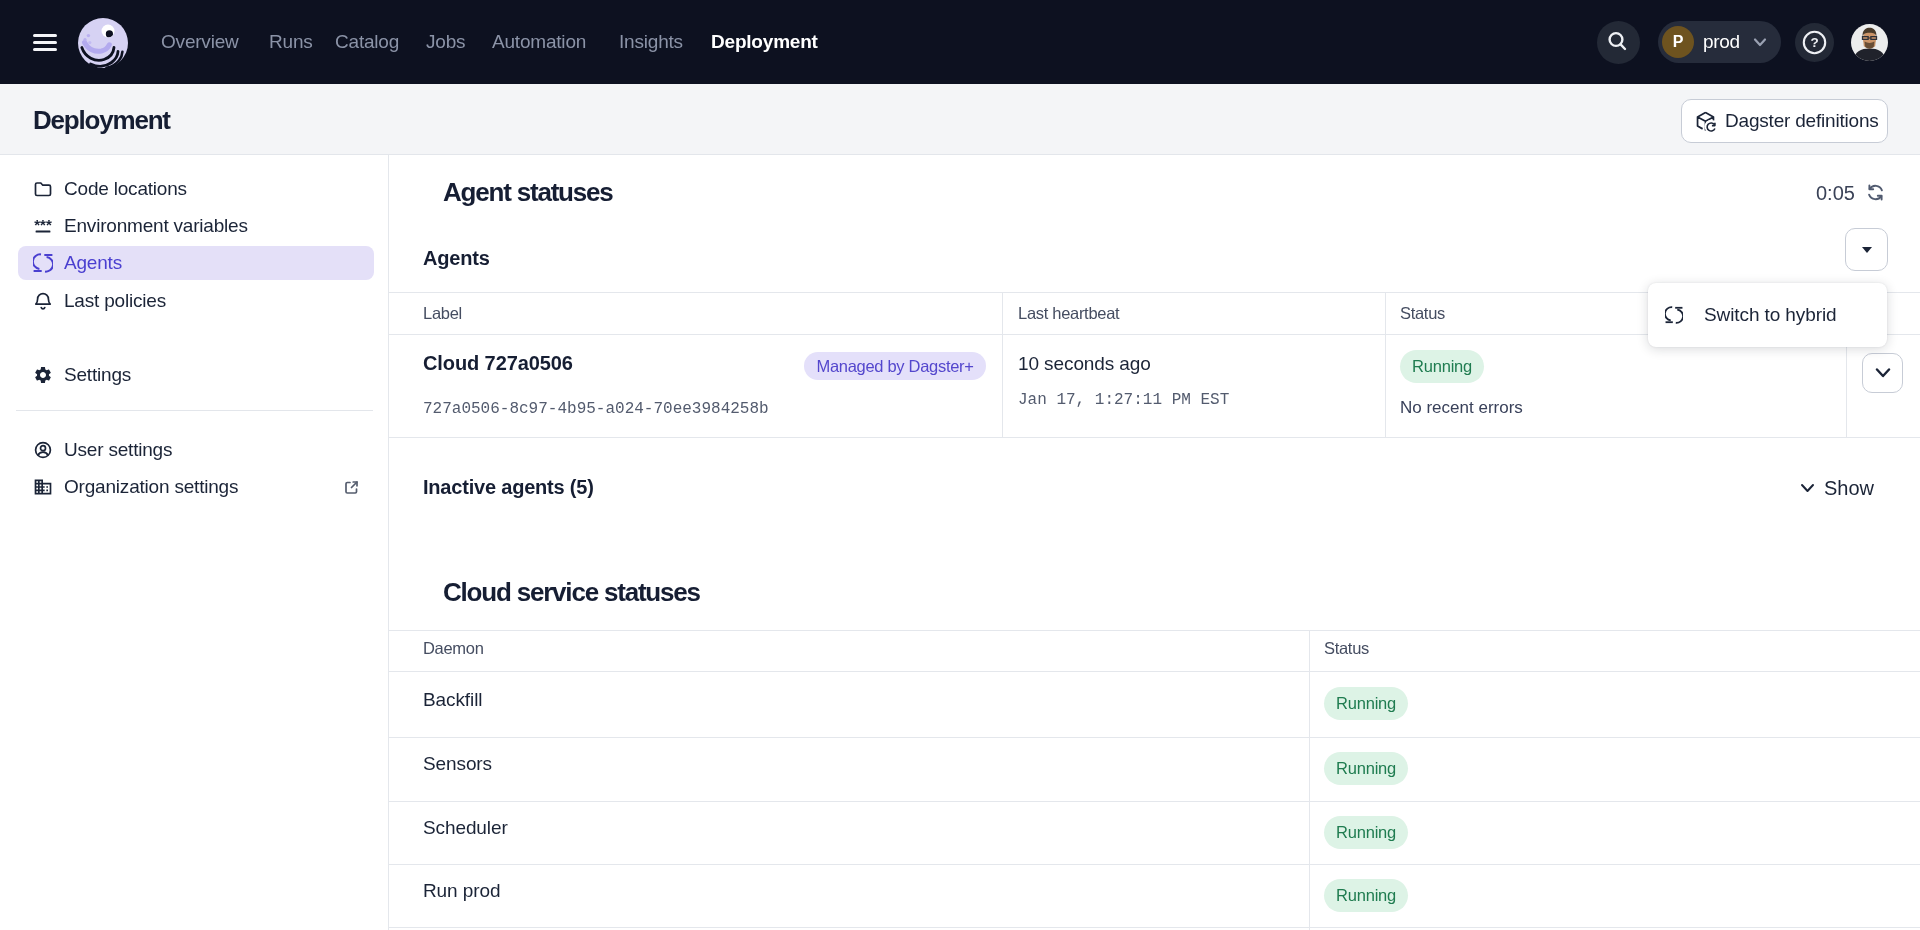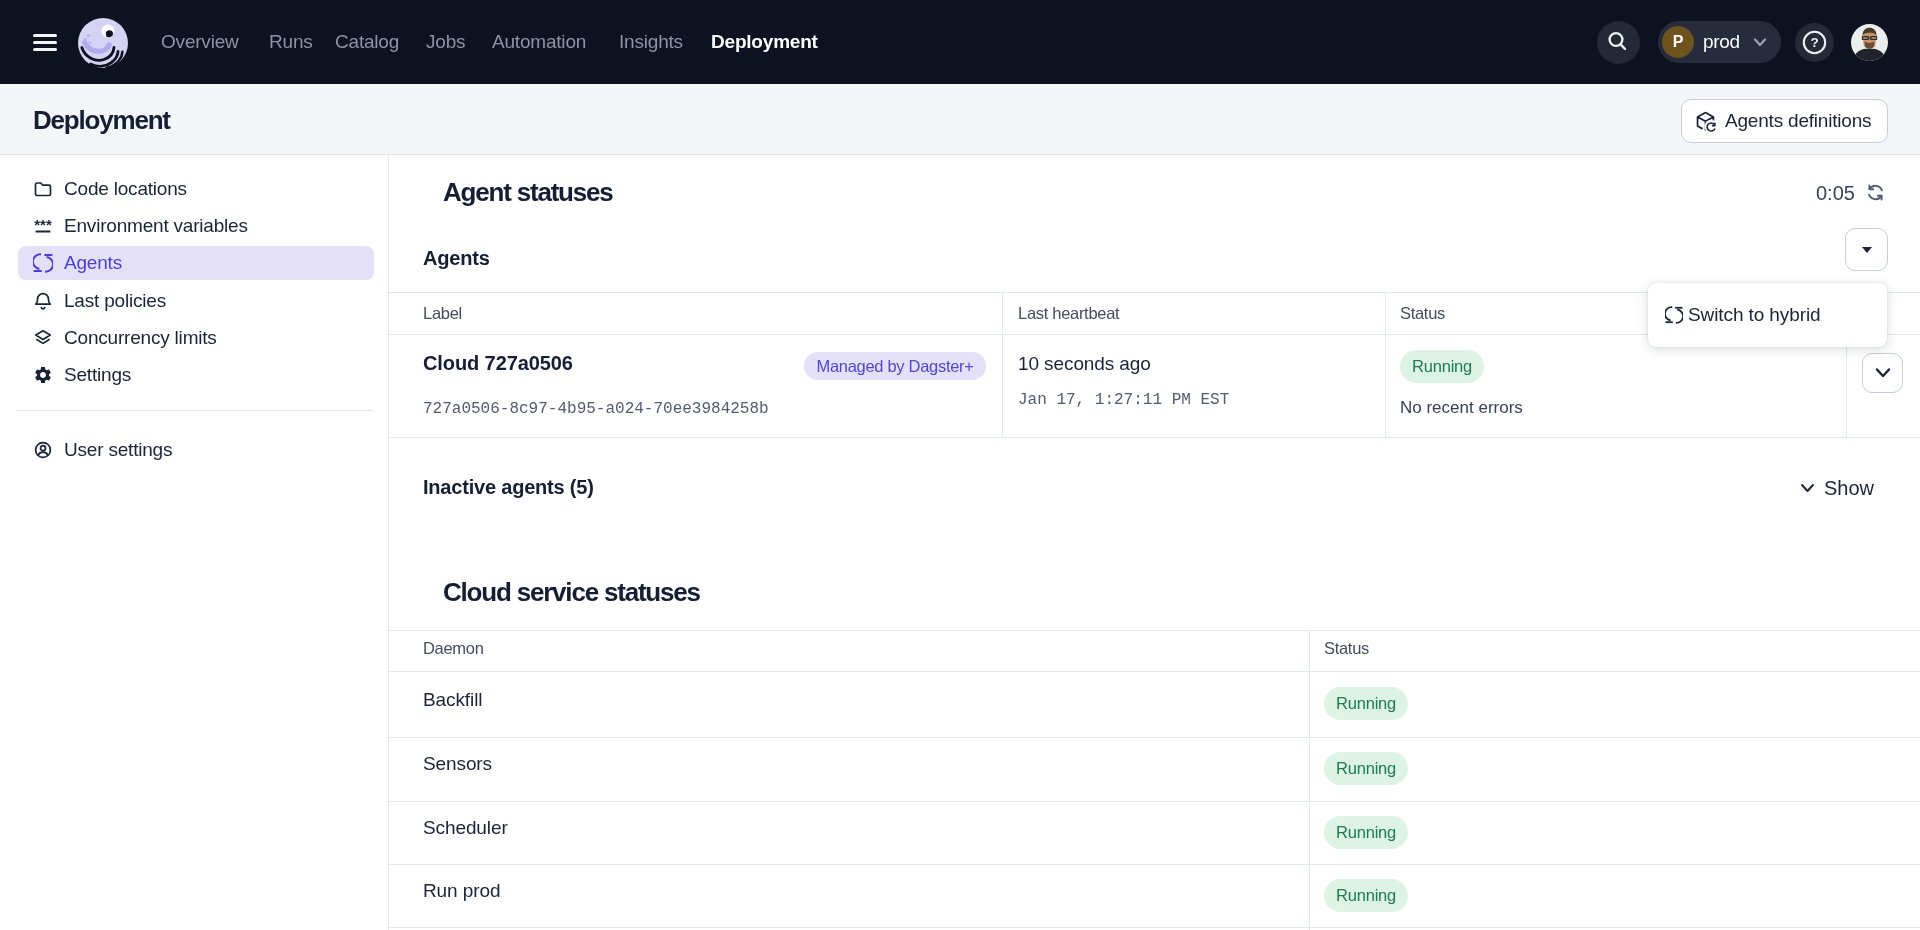--- a/index.html
+++ b/index.html
@@ -30,21 +30,21 @@
 h2.sect { position:absolute; font-size:26px; letter-spacing:-1.2px; font-weight:700; color:#161e33;margin-left:20px; }
 .hline { position:absolute; height:1px; background:#e4e7ec; }
 .vline { position:absolute; width:1px; background:#e4e7ec; }
 .thead { position:absolute; font-size:16.5px; color:#454d61; letter-spacing:-0.3px; }
 .badge-green { position:absolute; height:33px; border-radius:17px; background:#ddf3e6; color:#1f7c50; font-size:16.5px; display:flex; align-items:center; padding:0 12px; letter-spacing:-0.2px; }
 .badge-lav { position:absolute; height:28px; border-radius:14px; background:#e4e0fa; color:#5447cd; font-size:16.5px; display:flex; align-items:center; padding:0 12.5px; letter-spacing:-0.3px;}
 .cell { position:absolute; font-size:19px; color:#1b2437; letter-spacing:-0.1px; }
 .bold19 { position:absolute; font-size:20px; font-weight:700; letter-spacing:-0.2px; color:#161e33; }
 .mono { position:absolute; font-family:Liberation Mono, monospace; font-size:16px; color:#535b6e; }
 .sqbtn { position:absolute; background:#fff; border:1px solid #c7ccd6; border-radius:10px; display:flex; align-items:center; justify-content:center; }
-#popup { position:absolute; left:1648px; top:283px; width:239px; height:64px; background:#fff; border-radius:8px; box-shadow:0 2px 12px rgba(16,22,40,.16), 0 0 2px rgba(16,22,40,.1); display:flex; align-items:center; padding-left:17px; gap:5px; font-size:19px; color:#1b2437; letter-spacing:-0.1px;}
+#popup { position:absolute; left:1648px; top:283px; width:239px; height:64px; background:#fff; border-radius:8px; box-shadow:0 2px 12px rgba(16,22,40,.16), 0 0 2px rgba(16,22,40,.1); display:flex; align-items:center; padding-left:17px; gap:21px; font-size:19px; color:#1b2437; letter-spacing:-0.1px;}
 </style>
 </head>
 <body>
 
 <div id="topnav">
   <div id="burger">
     <div style="top:34px"></div>
       <div style="top:41px"></div>
       <div style="top:48px"></div>
   </div>
@@ -115,21 +115,21 @@
 
 <div id="phead"></div>
 <h1 class="abs" style="left:33px;top:105px;font-size:26px;letter-spacing:-1.2px;font-weight:700;color:#161e33">Deployment</h1>
 <div id="reloadbtn">
   <svg width="23" height="23" viewBox="0 0 24 24" fill="none" stroke="#1b2437" stroke-width="1.8" stroke-linejoin="round">
     <path d="M12,2.6 L20.3,7.2 V11 M12,2.6 L3.7,7.2 V16.8 L9,19.7 M3.7,7.2 L12,11.8 L20.3,7.2 M12,11.8 V21.4"></path>
     <circle cx="17.4" cy="17" r="6.5" fill="#ffffff" stroke="none"></circle>
     <path d="M21.2,15.1 a4.2,4.2 0 1 0 0.6,4.2" stroke-width="1.7"></path>
     <path d="M21.8,13.2 v3.1 h-3.1" stroke-width="1.7"></path>
   </svg>
-  <span>Agents definitions</span>
+  <span>Dagster definitions</span>
 </div>
 
 <div id="sidebar">
   <div id="selpill"></div>
   <div class="sitem" style="top:15px">
     <svg width="20" height="20" viewBox="0 0 20 20" fill="none" stroke="#1b2437" stroke-width="1.7">
         <path d="M2.5,5.5 a1.5,1.5 0 0 1 1.5,-1.5 h3.8 l2,2.2 h6.2 a1.5,1.5 0 0 1 1.5,1.5 v7.3 a1.5,1.5 0 0 1 -1.5,1.5 h-12 a1.5,1.5 0 0 1 -1.5,-1.5 Z"></path>
       </svg>
     <span>Code locations</span>
   </div>
@@ -149,41 +149,45 @@
       </svg>
     <span style="color:#4a3fd0">Agents</span>
   </div>
   <div class="sitem" style="top:127px">
     <svg width="20" height="20" viewBox="0 0 20 20" fill="none" stroke="#1b2437" stroke-width="1.7" stroke-linejoin="round">
         <path d="M10,2.6 a5.4,5.4 0 0 1 5.4,5.4 c0,3.2 1.1,4.4 1.8,5.1 h-14.4 c0.7,-0.7 1.8,-1.9 1.8,-5.1 a5.4,5.4 0 0 1 5.4,-5.4 z"></path>
         <path d="M8.2,16.5 a1.9,1.9 0 0 0 3.6,0" stroke-linecap="round"></path>
       </svg>
     <span>Last policies</span>
   </div>
-  <div class="sitem" style="top:164px">
-    <svg width="20" height="20" viewBox="0 0 20 20" fill="none" stroke="#1b2437" stroke-width="1.7" stroke-linejoin="round">
-        <path d="M10,2.8 L17.2,7.1 L10,11.4 L2.8,7.1 Z"></path>
-        <path d="M3.4,11.3 L10,15.4 L16.6,11.3"></path>
-      </svg>
-    <span>Concurrency limits</span>
-  </div>
   <div class="sitem" style="top:201px">
     <svg width="20" height="20" viewBox="0 0 24 24" fill="#1b2437">
         <path d="M19.14,12.94c0.04-0.3,0.06-0.61,0.06-0.94c0-0.32-0.02-0.64-0.07-0.94l2.03-1.58c0.18-0.14,0.23-0.41,0.12-0.61 l-1.92-3.32c-0.12-0.22-0.37-0.29-0.59-0.22l-2.39,0.96c-0.5-0.38-1.03-0.7-1.62-0.94L14.4,2.81c-0.04-0.24-0.24-0.41-0.48-0.41 h-3.84c-0.24,0-0.43,0.17-0.47,0.41L9.25,5.35C8.66,5.59,8.12,5.92,7.63,6.29L5.24,5.33c-0.22-0.08-0.47,0-0.59,0.22L2.74,8.87 C2.62,9.08,2.66,9.34,2.86,9.48l2.03,1.58C4.84,11.36,4.8,11.69,4.8,12s0.02,0.64,0.07,0.94l-2.03,1.58 c-0.18,0.14-0.23,0.41-0.12,0.61l1.92,3.32c0.12,0.22,0.37,0.29,0.59,0.22l2.39-0.96c0.5,0.38,1.03,0.7,1.62,0.94l0.36,2.54 c0.05,0.24,0.24,0.41,0.48,0.41h3.84c0.24,0,0.44-0.17,0.47-0.41l0.36-2.54c0.59-0.24,1.13-0.56,1.62-0.94l2.39,0.96 c0.22,0.08,0.47,0,0.59-0.22l1.92-3.32c0.12-0.22,0.07-0.47-0.12-0.61L19.14,12.94z M12,15.6c-1.98,0-3.6-1.62-3.6-3.6 s1.62-3.6,3.6-3.6s3.6,1.62,3.6,3.6S13.98,15.6,12,15.6z"></path>
       </svg>
     <span>Settings</span>
   </div>
   <div class="sdivider"></div>
   <div class="sitem" style="top:276px">
     <svg width="20" height="20" viewBox="0 0 20 20" fill="none" stroke="#1b2437" stroke-width="1.7">
         <circle cx="10" cy="10" r="7.4"></circle>
         <circle cx="10" cy="8.2" r="2.5"></circle>
         <path d="M5.2,15.3 C6,12.8 8,12.2 10,12.2 C12,12.2 14,12.8 14.8,15.3"></path>
       </svg>
     <span>User settings</span>
+  </div>
+  <div class="sitem" style="top:313px">
+    <svg width="20" height="20" viewBox="0 0 24 24" fill="#1b2437">
+        <path d="M12 7V3H2v18h20V7H12zM6 19H4v-2h2V19zM6 15H4v-2h2V15zM6 11H4V9h2V11zM6 7H4V5h2V7zM10 19H8v-2h2V19zM10 15H8v-2h2V15zM10 11H8V9h2V11zM10 7H8V5h2V7zM20 19h-8v-2h2v-2h-2v-2h2v-2h-2V9h8V19zM18 11h-2v2h2V11zM18 15h-2v2h2V15z"></path>
+      </svg>
+    <span>Organization settings</span>
+    <svg style="left:343px" width="17" height="17" viewBox="0 0 17 17" fill="none" stroke="#555d6e" stroke-width="1.7" stroke-linecap="round" stroke-linejoin="round">
+        <path d="M7,3.5 H4.3 a1.3,1.3 0 0 0 -1.3,1.3 v7.9 a1.3,1.3 0 0 0 1.3,1.3 h7.9 a1.3,1.3 0 0 0 1.3,-1.3 V10"></path>
+        <path d="M10.2,3 H14 V6.8"></path>
+        <path d="M14,3 L8.5,8.5"></path>
+      </svg>
   </div>
 </div>
 
 <h2 class="sect" style="left:423px;top:177px">Agent statuses</h2>
 <div class="abs" style="left:1816px;top:182px;font-size:20px;color:#3a4257">0:05</div>
 <svg class="abs" style="left:1866px;top:183px" width="19" height="19" viewBox="0 0 19 19" fill="none" stroke="#515b70" stroke-width="1.9" stroke-linecap="round">
   <path d="M15.9,7.3 a6.9,6.9 0 0 0 -12.2,-1.4"></path>
     <path d="M3.4,2.5 v3.8 h3.8" stroke-linejoin="round"></path>
   <path d="M3.1,11.7 a6.9,6.9 0 0 0 12.2,1.4"></path>
     <path d="M15.6,16.5 v-3.8 h-3.8" stroke-linejoin="round"></path>

